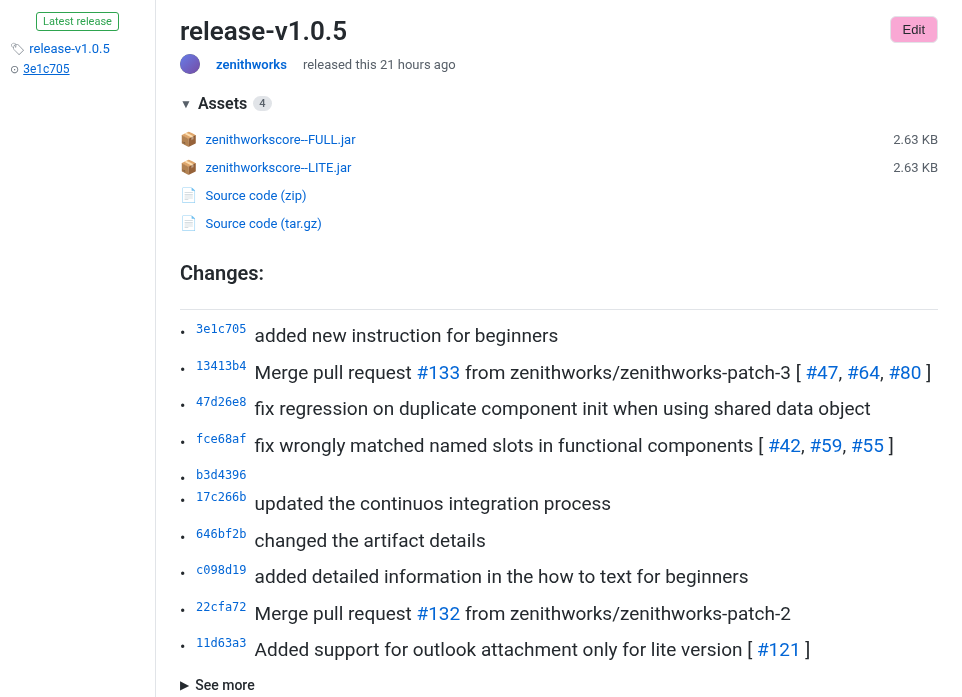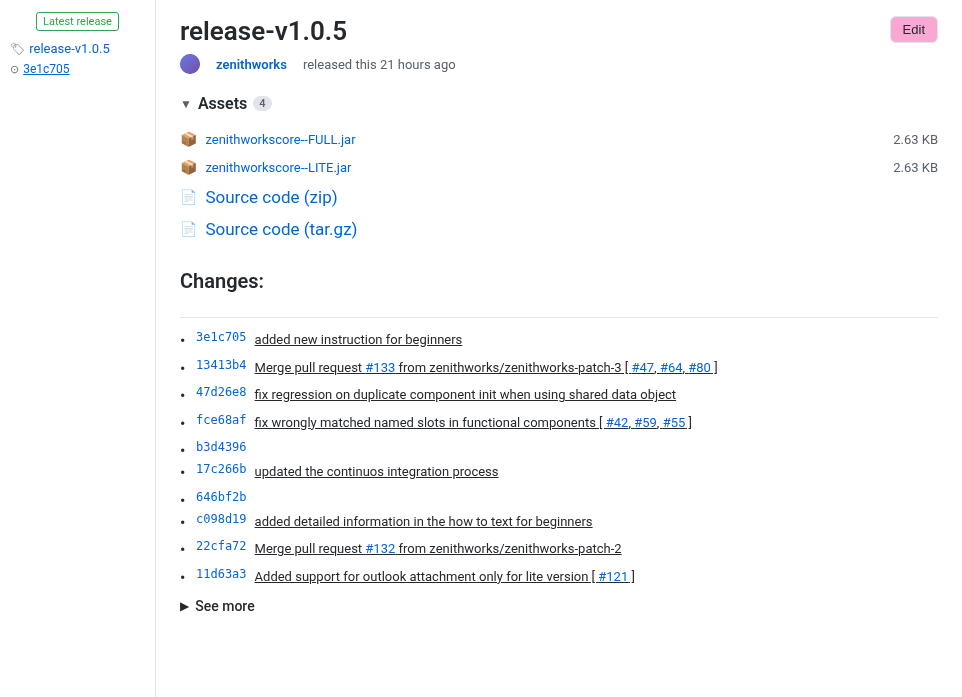--- a/index.html
+++ b/index.html
@@ -38,30 +38,30 @@
     .chevron-icon { font-size: 12px; color: #586069; }
     
     .asset-item { display: flex; align-items: center; justify-content: space-between; padding: 6px 0; }
     .asset-left { display: flex; align-items: center; gap: 8px; }
     .asset-icon { color: #586069; font-size: 14px; }
     .asset-link { color: #0366d6; text-decoration: none; font-size: 13px; }
     .asset-size { color: #586069; font-size: 13px; }
     
     .source-item { display: flex; align-items: center; gap: 8px; padding: 6px 0; }
     .source-icon { color: #586069; font-size: 14px; }
-    .source-link { color: #0366d6; text-decoration: none; font-size: 17px; }
+    .source-link { color: #0366d6; text-decoration: none; font-size: 13px; }
     
     .changes-section { margin-bottom: 24px; }
     .changes-title { font-size: 20px; font-weight: 600; margin-bottom: 12px; padding-bottom: 24px; border-bottom: 1px solid #e1e4e8; }
     
     .commit-list { list-style: none; padding: 0; }
     .commit-item { display: flex; align-items: flex-start; gap: 8px; margin-bottom: 8px; padding-left: 16px; position: relative; }
     .commit-item::before { content: '•'; position: absolute; left: 0; color: #24292e; font-size: 16px; line-height: 1.4; }
     .commit-hash { color: #0366d6; font-family: 'SFMono-Regular', Consolas, monospace; font-size: 12px; text-decoration: none; flex-shrink: 0; }
-    .commit-message { font-size: 13px; color: #24292e; line-height: 1.5; text-decoration: underline; }
+    .commit-message { font-size: 19px; color: #24292e; line-height: 1.5; }
     .commit-ref { color: #0366d6; text-decoration: none; }
     
     .see-more { display: flex; align-items: center; gap: 6px; font-size: 14px; font-weight: 500; color: #24292e; cursor: pointer; padding: 4px 0; }
     .see-more-arrow { font-size: 12px; }
   </style>
 </head>
 <body>
 
 <div class="layout">
 
@@ -157,20 +157,21 @@
           <a href="#" class="commit-hash">b3d4396</a>
         </li>
 
         <li class="commit-item">
           <a href="#" class="commit-hash">17c266b</a>
           <span class="commit-message">updated the continuos integration process</span>
         </li>
 
         <li class="commit-item">
           <a href="#" class="commit-hash">646bf2b</a>
+          <span class="commit-message">changed the artifact details</span>
         </li>
 
         <li class="commit-item">
           <a href="#" class="commit-hash">c098d19</a>
           <span class="commit-message">added detailed information in the how to text for beginners</span>
         </li>
 
         <li class="commit-item">
           <a href="#" class="commit-hash">22cfa72</a>
           <span class="commit-message">Merge pull request <a href="#" class="commit-ref">#132</a> from zenithworks/zenithworks-patch-2</span>

